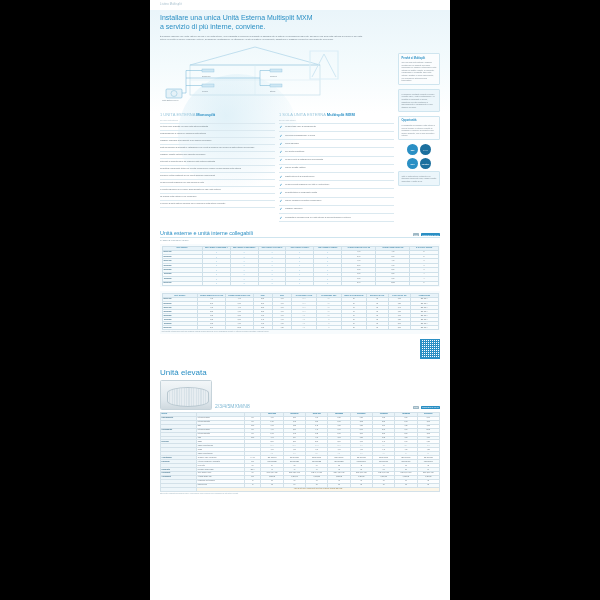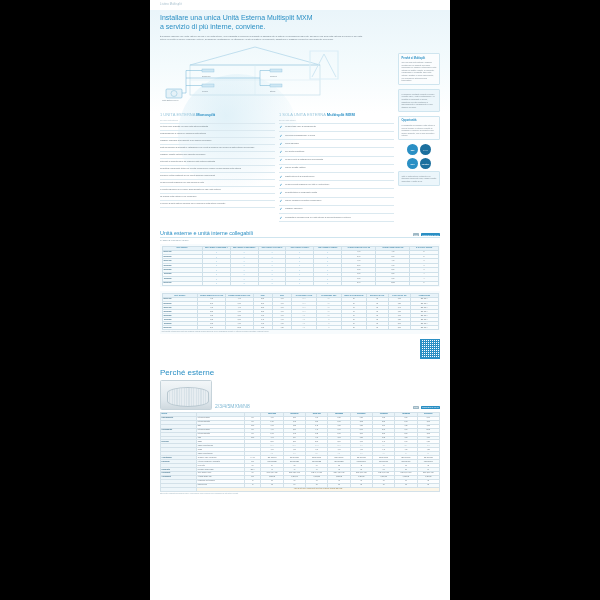--- a/index.html
+++ b/index.html
@@ -599,21 +599,21 @@
       </table>
       <div class="tbl-note">I dati riportati in tabella sono riferiti alle condizioni nominali secondo EN 14511. Per le combinazioni complete e i fattori di correzione consultare il manuale tecnico.</div>
     </div>
 
     <div class="qr-row">
       <div class="qr"></div>
     </div>
   </div>
 
   <div class="sect">
-    <div class="ue-title">Perché esterne</div>
+    <div class="ue-title">Unità elevata</div>
     <div class="ue-head">
       <div class="ue-img"></div>
       <div class="ue-model">2/3/4/5MXM/N8</div>
       <div class="ue-tags">
         <span class="tag">R32</span>
         <span class="tag code">MULTISPLIT MXM</span>
       </div>
     </div>
 
     <table class="spec">

